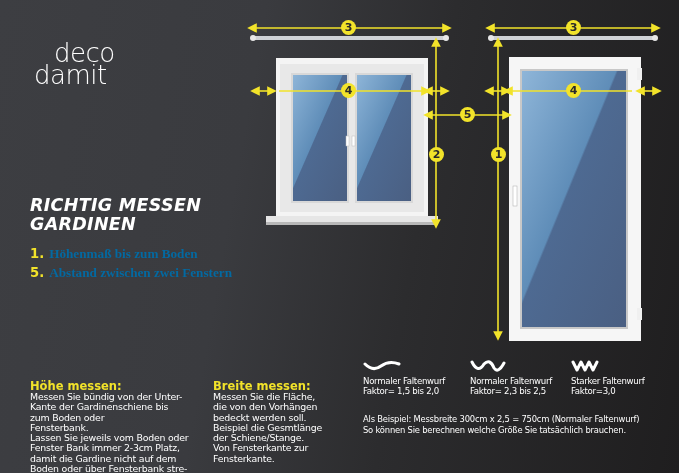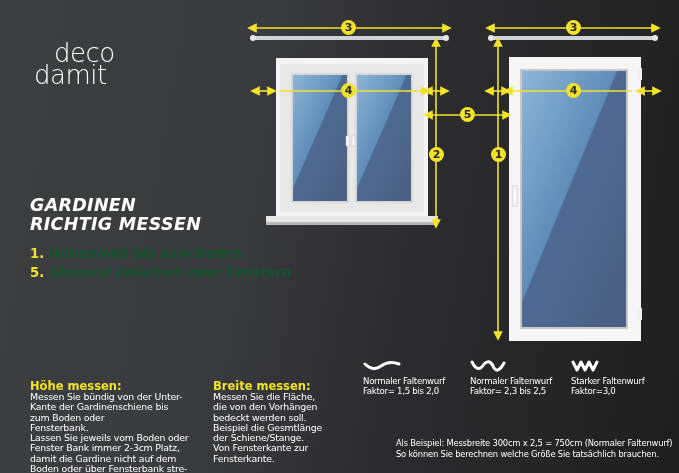--- a/index.html
+++ b/index.html
@@ -6,28 +6,28 @@
   body{width:679px;height:473px;overflow:hidden;position:relative;
     background:linear-gradient(100deg,#3d3e42 0%,#3a3b3f 35%,#2c2c2e 60%,#1f1e1f 100%);
     font-family:"Liberation Sans",sans-serif;color:#fff;}
   .abs{position:absolute;}
   .logo{left:34px;top:42px;line-height:22px;font-family:"DejaVu Sans",sans-serif;font-weight:300;font-size:26px;letter-spacing:-0.5px;color:#fff;}
   .logo .l1{padding-left:20px;display:block;text-align:right;}
   .logo .l2{display:block;}
   .title{left:30px;top:196px;font-weight:900;font-style:italic;font-size:17.5px;line-height:19px;letter-spacing:0.3px;font-family:"DejaVu Sans",sans-serif;}
   .list{left:30px;top:245px;font-family:"DejaVu Sans",sans-serif;font-size:13.2px;line-height:18.5px;font-weight:bold;}
   .list .num{color:#f2e32a;margin-right:5px;}
-  .list .txt{color:#14532d;}
+  .list .txt{color:#0369a1;font-family:Liberation Serif, serif;}
   .sect-h{font-weight:bold;font-size:11.5px;color:#f2e32a;font-family:"DejaVu Sans",sans-serif;line-height:12px;margin-top:27px;}
   .sect-b{font-size:9.4px;line-height:10.3px;font-family:"DejaVu Sans",sans-serif;letter-spacing:-0.2px;white-space:pre-line;}
   .hoehe{left:30px;top:353px;width:180px;}
   .breite{left:213px;top:353px;width:135px;}
   .fw{top:360px;font-size:8.6px;line-height:9.5px;font-family:"DejaVu Sans",sans-serif;letter-spacing:-0.3px;}
   .fw svg{display:block;margin-bottom:5px;}
-  .example{left:363px;top:438px;font-size:8.4px;line-height:10.5px;font-family:"DejaVu Sans",sans-serif;letter-spacing:-0.2px;margin-left:33px;}
+  .example{left:363px;top:414px;font-size:8.4px;line-height:10.5px;font-family:"DejaVu Sans",sans-serif;letter-spacing:-0.2px;}
   .badge{position:absolute;width:15px;height:15px;border-radius:50%;background:#f2e32a;color:#2a2a2a;font-weight:bold;font-size:11px;line-height:15px;text-align:center;font-family:"DejaVu Sans",sans-serif;}
 </style>
 </head>
 <body>
 
 <div class="abs logo">
   <span class="l1">deco</span>
   <span class="l2">damit</span>
 </div>
 
@@ -92,22 +92,22 @@
 
 <div class="badge" style="left:341px;top:20px">3</div>
 <div class="badge" style="left:566px;top:20px">3</div>
 <div class="badge" style="left:341px;top:83px">4</div>
 <div class="badge" style="left:566px;top:83px">4</div>
 <div class="badge" style="left:460px;top:107px">5</div>
 <div class="badge" style="left:429px;top:147px">2</div>
 <div class="badge" style="left:491px;top:147px">1</div>
 
 <div class="abs title">
+  <div>RICHTIG MESSEN</div>
   <div>GARDINEN</div>
-  <div>RICHTIG MESSEN</div>
 </div>
 
 <div class="abs list">
   <div><span class="num">1.</span><span class="txt">Höhenmaß bis zum Boden</span></div>
   <div><span class="num">5.</span><span class="txt">Abstand zwischen zwei Fenstern</span></div>
 </div>
 
 <div class="abs hoehe">
   <div class="sect-h">Höhe messen:</div>
   <div class="sect-b">Messen Sie bündig von der Unter-

